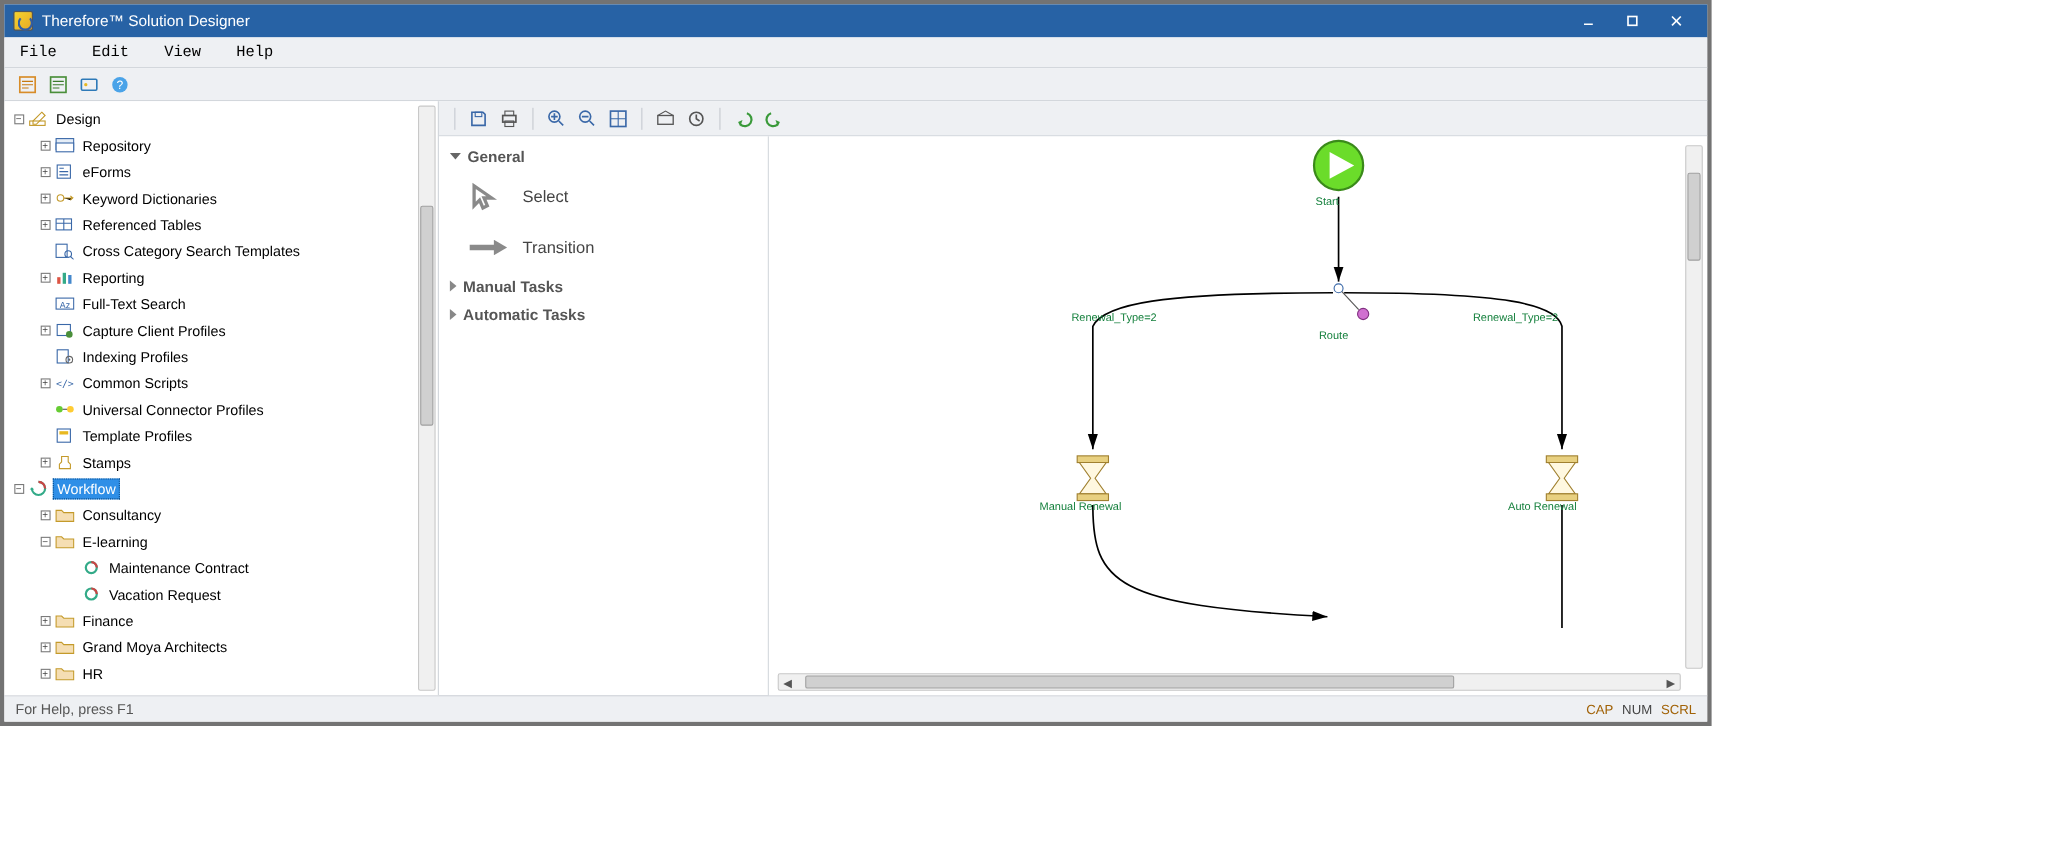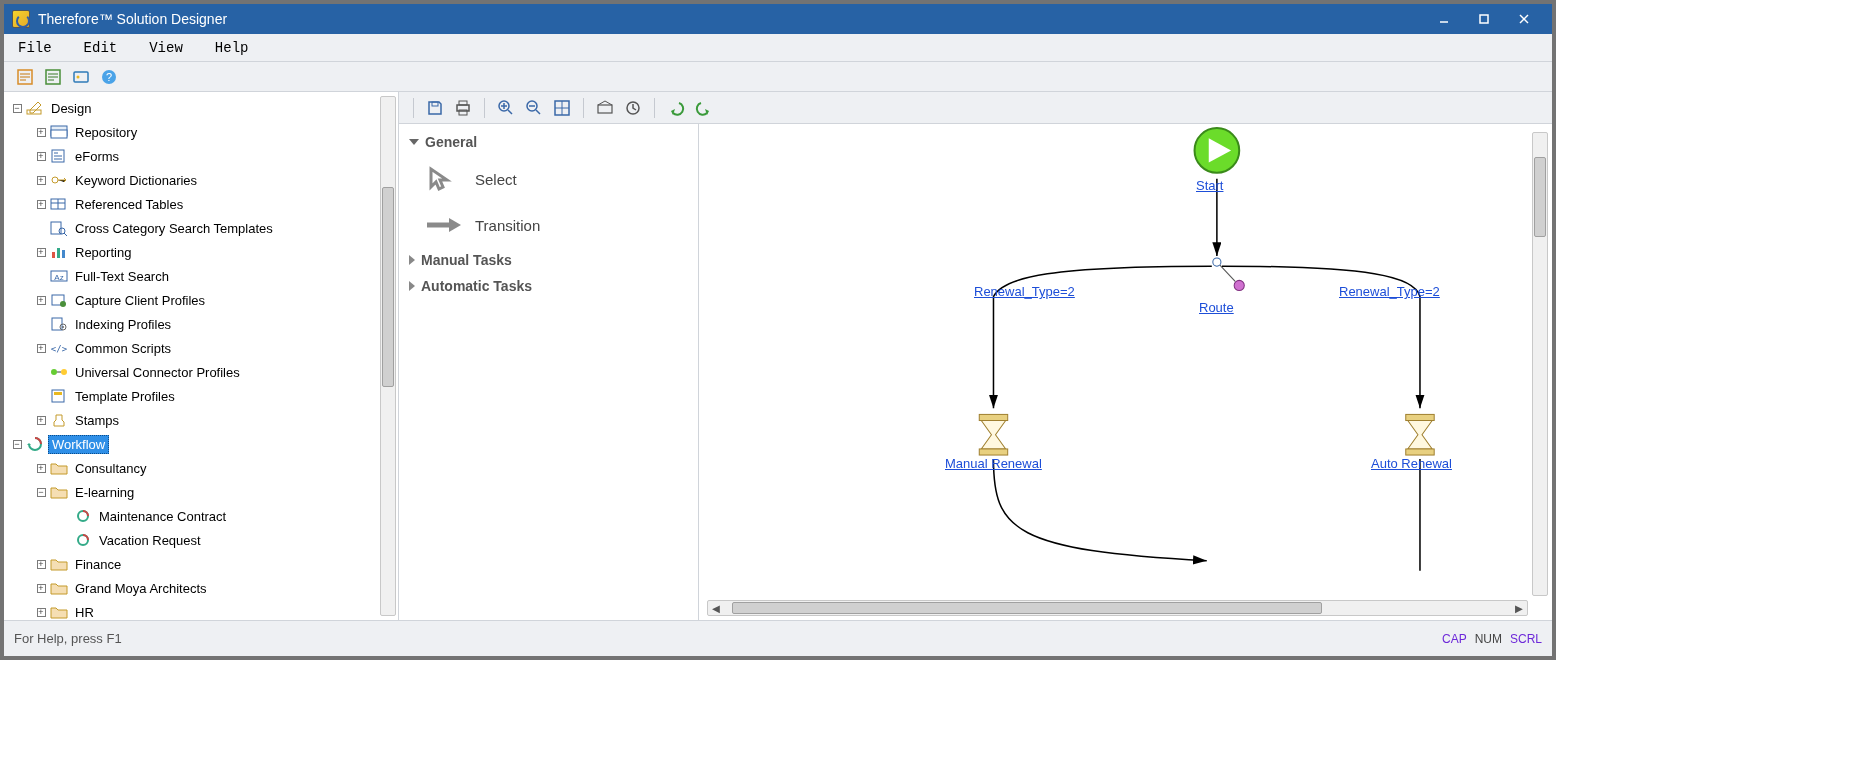--- a/index.html
+++ b/index.html
@@ -42,30 +42,30 @@
   .palette { width:300px; border-right:1px solid #d0d4da; background:#fff; padding:6px 10px; overflow:auto; }
   .palette-section-head { display:flex; align-items:center; gap:6px; color:#555; font-weight:600; font-size:14px; padding:4px 0 6px 0; cursor:pointer; }
   .palette-section-head .caret { width:0;height:0;border-left:5px solid transparent;border-right:5px solid transparent;border-top:6px solid #666; }
   .palette-section-head.collapsed .caret { border-top:none; border-bottom:none; border-left:6px solid #888; border-right:none; border-top:5px solid transparent; border-bottom:5px solid transparent; }
   .palette-item { display:flex; align-items:center; gap:12px; padding:10px 6px 10px 14px; cursor:pointer; color:#444; font-size:15px; }
   .palette-item .picon { width:40px; height:26px; display:flex; align-items:center; justify-content:center; }
   .palette-item .picon svg { width:40px; height:26px; stroke:#8a8a8a; fill:none; stroke-width:3; }
 
   .canvas-wrap { flex:1; position:relative; background:#fff; overflow:hidden; }
   .canvas { position:absolute; inset:0; }
-  .wf-label { position:absolute; font-size:13px; color:#1d4ed8; white-space:nowrap;text-decoration:underline; }
+  .wf-label { position:absolute; font-size:10px; color:#15803d; white-space:nowrap; }
   .canvas-scroll-h { position:absolute; left:8px; right:24px; bottom:4px; height:16px; background:#f0f0f0; border:1px solid #c8c8c8; border-radius:2px; display:flex; align-items:center; }
   .canvas-scroll-h .thumb { position:absolute; left:24px; width:590px; top:1px; bottom:1px; background:#d0d0d0; border:1px solid #a0a0a0; border-radius:2px; }
   .canvas-scroll-h .arr { width:16px; height:14px; display:flex; align-items:center; justify-content:center; color:#555; }
   .canvas-scroll-v { position:absolute; top:8px; bottom:24px; right:4px; width:16px; background:#f0f0f0; border:1px solid #c8c8c8; border-radius:2px; }
   .canvas-scroll-v .thumb { position:absolute; top:24px; height:80px; left:1px; right:1px; background:#d0d0d0; border:1px solid #a0a0a0; border-radius:2px; }
 
-  .statusbar { height:36px; background:#eef0f3; border-top:1px solid #d0d4da; display:flex; align-items:center; padding:0 10px; font-size:13px; color:#555; }
+  .statusbar { height:24px; background:#eef0f3; border-top:1px solid #d0d4da; display:flex; align-items:center; padding:0 10px; font-size:13px; color:#555; }
   .statusbar .spacer { flex:1; }
-  .status-ind { margin-left:8px; color:#6d28d9; font-size:12px; }
+  .status-ind { margin-left:8px; color:#a16207; font-size:12px; }
   .status-ind.active { color:#444; }
 
   .tree-scroll-v { position:absolute; top:4px; bottom:4px; right:2px; width:16px; background:#f0f0f0; border:1px solid #c8c8c8; border-radius:2px; }
   .tree-scroll-v .thumb { position:absolute; top:90px; height:200px; left:1px; right:1px; background:#d0d0d0; border:1px solid #a0a0a0; border-radius:2px; }
 </style>
 </head>
 <body>
 
 <div class="window">
 

